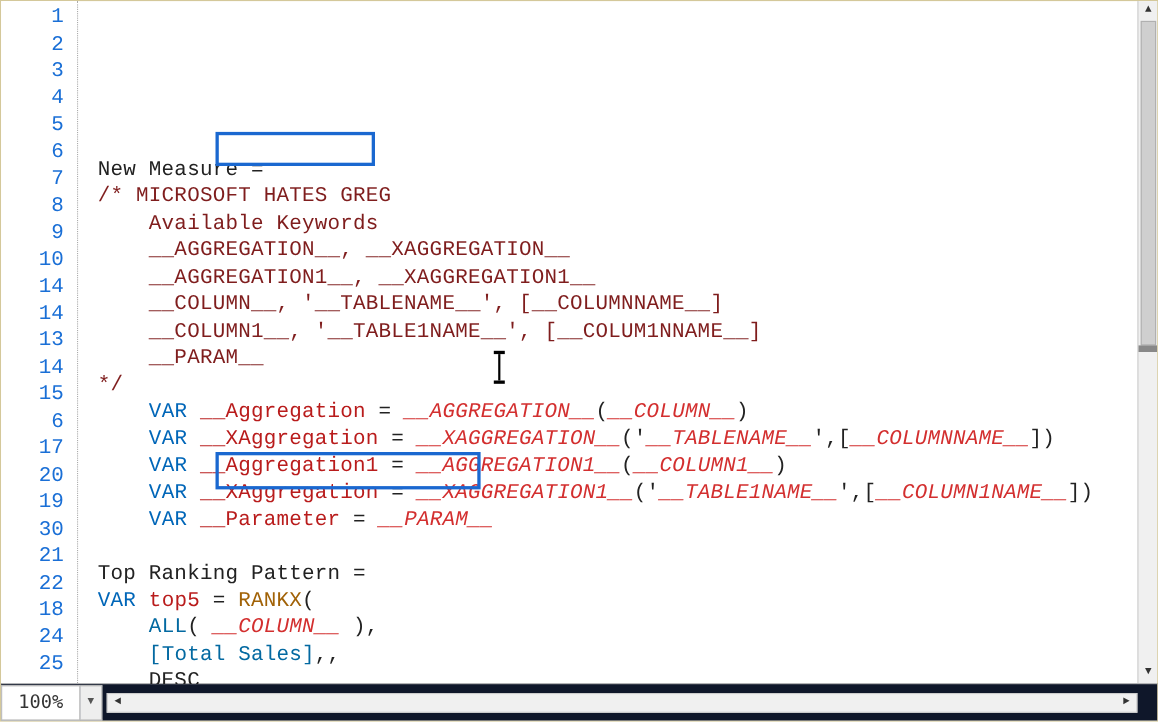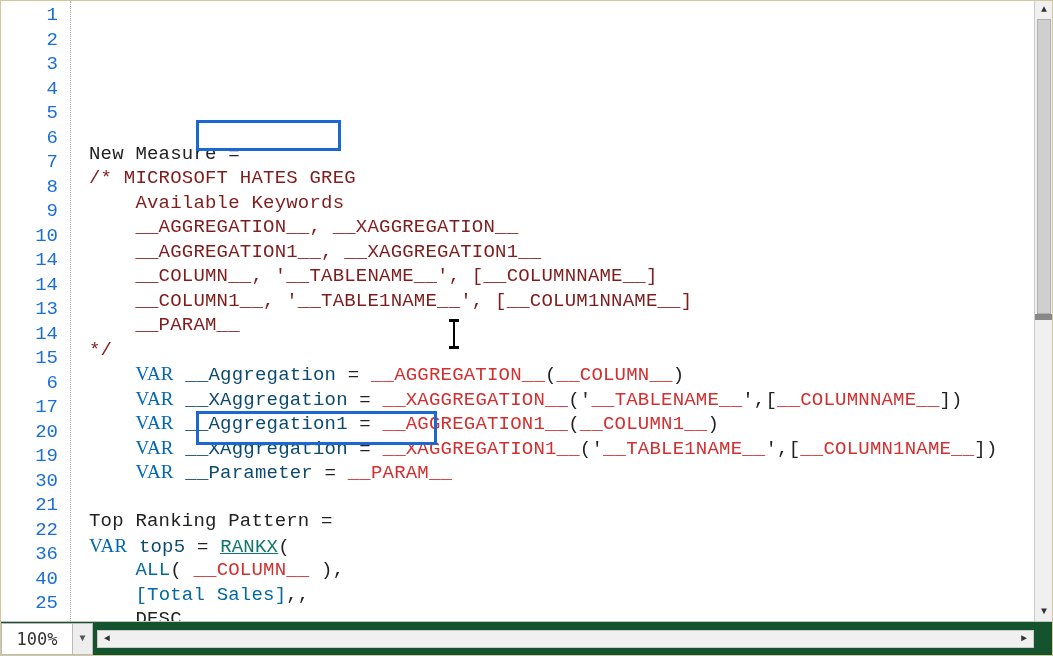--- a/index.html
+++ b/index.html
@@ -45,24 +45,24 @@
     overflow-x: hidden;
   }
   .code-line {
     height: 24.5px;
     line-height: 24.5px;
     letter-spacing: 0.2px;
     position: relative;
   }
   .t-plain { color: #222; }
   .t-comment { color: #7f1d1d; }
-  .t-var { color: #0066b8; font-weight: 500; font-family: Liberation Serif, serif; }
-  .t-varname { color: #0c4a6e; }
-  .t-red { color: #d32f2f; }
-  .t-func { color: #0f766e; text-decoration: underline; }
+  .t-var { color: #0066b8; font-weight: 500; }
+  .t-varname { color: #b91c1c; }
+  .t-red { color: #d32f2f; font-style: italic; }
+  .t-func { color: #a16207; }
   .t-blue { color: #0369a1; }
 
   .vscroll {
     width: 18px;
     background: #f0f0f0;
     border-left: 1px solid #ccc;
     position: relative;
   }
   .vscroll .arrow {
     width: 18px;
@@ -92,21 +92,21 @@
 
   .bottom-bar {
     position: absolute;
     bottom: 0;
     left: 0;
     right: 0;
     height: 34px;
     display: flex;
     align-items: center;
     border-top: 1px solid #c4c4c4;
-    background: #14532d;
+    background: #0f172a;
   }
   .zoom-box {
     width: 72px;
     height: 32px;
     display: flex;
     align-items: center;
     justify-content: center;
     background: #fff;
     border: 1px solid #bbb;
     font-size: 17px;
@@ -202,22 +202,22 @@
       <div>13</div>
       <div>14</div>
       <div>15</div>
       <div>6</div>
       <div>17</div>
       <div>20</div>
       <div>19</div>
       <div>30</div>
       <div>21</div>
       <div>22</div>
-      <div>36</div>
-      <div>40</div>
+      <div>18</div>
+      <div>24</div>
       <div>25</div>
     </div>
   <div class="code-area" id="code-area">
     <div class="hl-box hl1"></div>
     <div class="hl-box hl2"></div>
     <div class="caret"></div>
   <div class="code-line"><span class="t-plain">New Measure =</span></div><div class="code-line"><span class="t-comment">/* MICROSOFT HATES GREG</span></div><div class="code-line"><span class="t-comment">    Available Keywords</span></div><div class="code-line"><span class="t-comment">    __AGGREGATION__, __XAGGREGATION__</span></div><div class="code-line"><span class="t-comment">    __AGGREGATION1__, __XAGGREGATION1__</span></div><div class="code-line"><span class="t-comment">    __COLUMN__, '__TABLENAME__', [__COLUMNNAME__]</span></div><div class="code-line"><span class="t-comment">    __COLUMN1__, '__TABLE1NAME__', [__COLUM1NNAME__]</span></div><div class="code-line"><span class="t-comment">    __PARAM__</span></div><div class="code-line"><span class="t-comment">*/</span></div><div class="code-line"><span class="t-plain">    </span><span class="t-var">VAR</span><span class="t-plain"> </span><span class="t-varname">__Aggregation</span><span class="t-plain"> = </span><span class="t-red">__AGGREGATION__</span><span class="t-plain">(</span><span class="t-red">__COLUMN__</span><span class="t-plain">)</span></div><div class="code-line"><span class="t-plain">    </span><span class="t-var">VAR</span><span class="t-plain"> </span><span class="t-varname">__XAggregation</span><span class="t-plain"> = </span><span class="t-red">__XAGGREGATION__</span><span class="t-plain">('</span><span class="t-red">__TABLENAME__</span><span class="t-plain">',[</span><span class="t-red">__COLUMNNAME__</span><span class="t-plain">])</span></div><div class="code-line"><span class="t-plain">    </span><span class="t-var">VAR</span><span class="t-plain"> </span><span class="t-varname">__Aggregation1</span><span class="t-plain"> = </span><span class="t-red">__AGGREGATION1__</span><span class="t-plain">(</span><span class="t-red">__COLUMN1__</span><span class="t-plain">)</span></div><div class="code-line"><span class="t-plain">    </span><span class="t-var">VAR</span><span class="t-plain"> </span><span class="t-varname">__XAggregation</span><span class="t-plain"> = </span><span class="t-red">__XAGGREGATION1__</span><span class="t-plain">('</span><span class="t-red">__TABLE1NAME__</span><span class="t-plain">',[</span><span class="t-red">__COLUMN1NAME__</span><span class="t-plain">])</span></div><div class="code-line"><span class="t-plain">    </span><span class="t-var">VAR</span><span class="t-plain"> </span><span class="t-varname">__Parameter</span><span class="t-plain"> = </span><span class="t-red">__PARAM__</span></div><div class="code-line"><span class="t-plain"> </span></div><div class="code-line"><span class="t-plain">Top Ranking Pattern =</span></div><div class="code-line"><span class="t-var">VAR</span><span class="t-plain"> </span><span class="t-varname">top5</span><span class="t-plain"> = </span><span class="t-func">RANKX</span><span class="t-plain">(</span></div><div class="code-line"><span class="t-plain">    </span><span class="t-blue">ALL</span><span class="t-plain">( </span><span class="t-red">__COLUMN__</span><span class="t-plain"> ),</span></div><div class="code-line"><span class="t-plain">    </span><span class="t-blue">[Total Sales]</span><span class="t-plain">,,</span></div><div class="code-line"><span class="t-plain">    DESC</span></div><div class="code-line"><span class="t-plain">) Return If(</span></div></div>
   <div class="vscroll">
     <div class="arrow">▲</div>
     <div class="thumb"></div>

